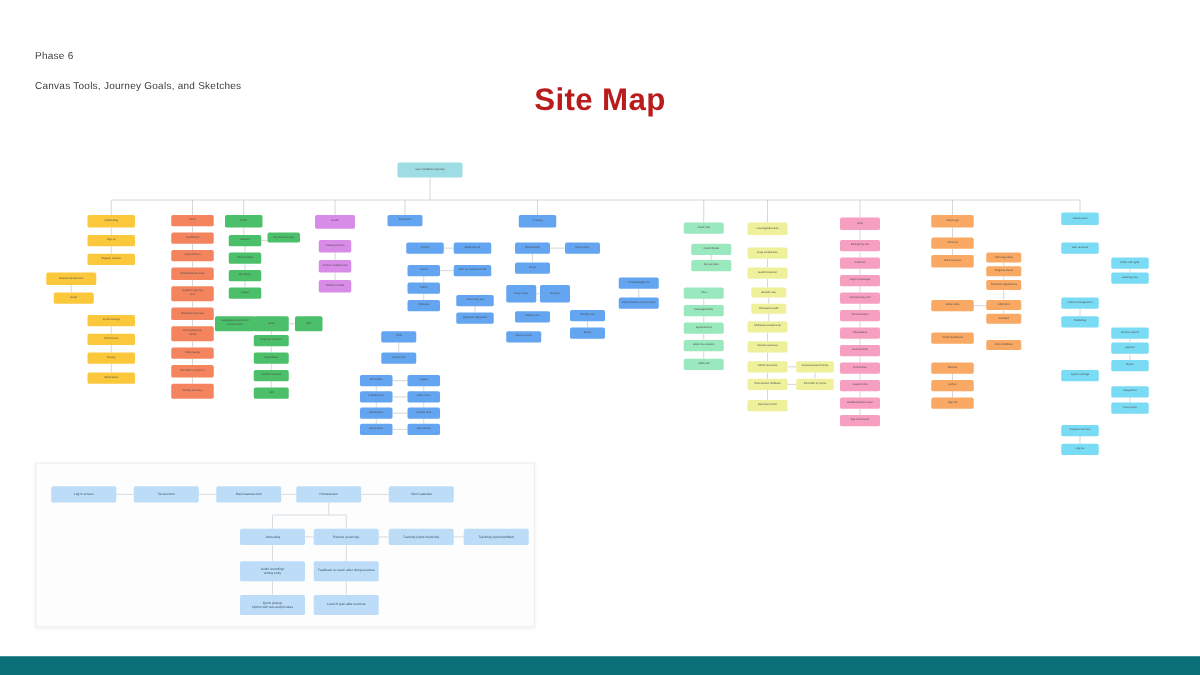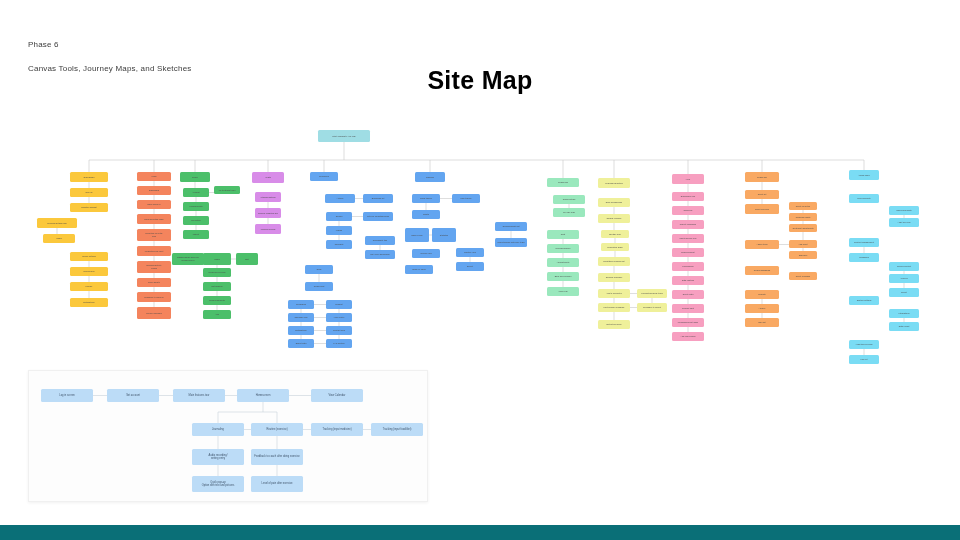--- a/index.html
+++ b/index.html
@@ -23,21 +23,21 @@
   #slide-header .phase { display:block; }
   #slide-header .sub { display:block; }
 
   #page-title {
     position: absolute;
     left: 0; top: 66px;
     width: 960px;
     text-align: center;
     font-size: 25px;
     font-weight: bold;
-    color: #000000;
+    color: #b91c1c;
     letter-spacing: .3px;
   }
 
   
   #footer-bar {
     position: absolute;
     left: 0; bottom: 0;
     width: 960px; height: 15px;
     background: #0a6f77;
   }
@@ -89,21 +89,21 @@
     padding: 0 1px;
     white-space: pre-line;
     overflow: hidden;
   }
 </style>
 </head>
 <body>
 
 <div id="slide-header">
   <span class="phase">Phase 6</span>
-  <span class="sub">Canvas Tools, Journey Maps, and Sketches</span>
+  <span class="sub">Canvas Tools, Journey Goals, and Sketches</span>
 </div>
 
 <div id="page-title">Site Map</div>
 
 <div id="sitemap-canvas">
   <svg id="sitemap-lines" width="960" height="260">
       <line x1="344" y1="32" x2="344" y2="50" stroke="#c8c8c8" stroke-width="0.6"></line>
       <line x1="89" y1="50" x2="89" y2="62" stroke="#c8c8c8" stroke-width="0.6"></line>
       <line x1="154" y1="50" x2="154" y2="62" stroke="#c8c8c8" stroke-width="0.6"></line>
       <line x1="195" y1="50" x2="195" y2="62" stroke="#c8c8c8" stroke-width="0.6"></line>

